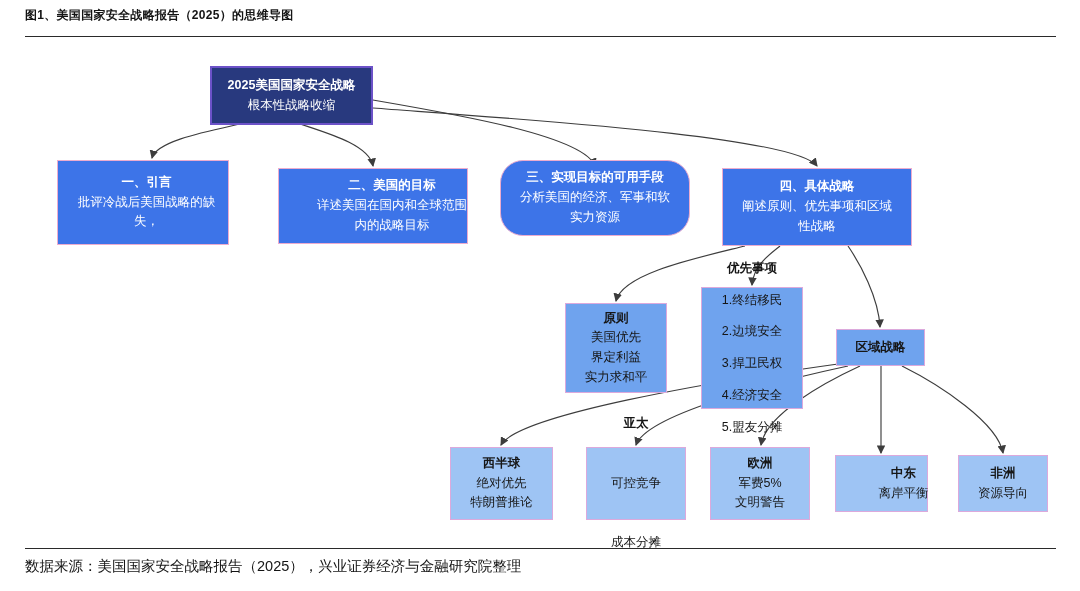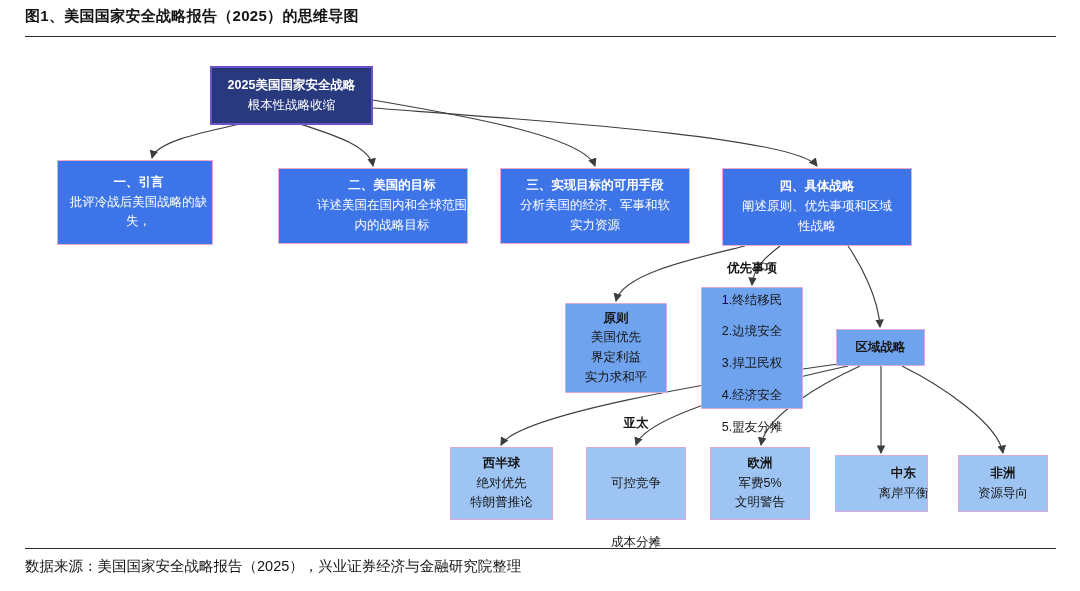--- a/index.html
+++ b/index.html
@@ -1,21 +1,21 @@
 <!DOCTYPE html>
 <html><head>
 <meta charset="utf-8">
 <style>
   html,body{margin:0;padding:0;background:#ffffff;}
   .stage{
     position:relative;width:1080px;height:591px;background:#fff;overflow:hidden;
     font-family:"Liberation Sans","DejaVu Sans",sans-serif;
   }
   .fig-title{
-    position:absolute;left:25px;top:7px;font-size:15px;font-weight:bold;color:#141414;
+    position:absolute;left:25px;top:7px;font-size:12px;font-weight:bold;color:#141414;
     white-space:nowrap;letter-spacing:.3px;
   }
   .rule{position:absolute;left:25px;width:1031px;border-top:1.6px solid #2a2a2a;height:0;}
   .rule-top{top:36px;}
   .rule-bottom{top:548px;}
   .source-line{
     position:absolute;left:25px;top:557px;font-size:14.5px;color:#141414;white-space:nowrap;
   }
   svg.edges{position:absolute;left:0;top:0;pointer-events:none;}
   .node{
@@ -69,31 +69,31 @@
         <path d="M881,366 L881,453" fill="none" stroke="#3d3d3d" stroke-width="1.15" marker-end="url(#arr)"></path>
         <path d="M902,366 C940.38,385.14 997.95,423 1003,453" fill="none" stroke="#3d3d3d" stroke-width="1.15" marker-end="url(#arr)"></path>
       </g>
   </svg>
 
   <div id="node-layer">
       <div class="node root" style="left: 210px; top: 66px; width: 163px; height: 59px;">
         <div class="t ln">2025美国国家安全战略</div>
         <div class="ln">根本性战略收缩</div>
       </div>
-      <div class="node l2" style="left: 57px; top: 160px; width: 156px; height: 85px; padding-left: 7px;">
+      <div class="node l2" style="left: 57px; top: 160px; width: 172px; height: 85px; padding-left: 7px;">
         <div class="t ln">一、引言</div>
         <div class="ln">批评冷战后美国战略的缺</div>
         <div class="ln">失，</div>
       </div>
       <div class="node l2" style="left: 278px; top: 168px; width: 190px; height: 76px; padding-left: 38px;">
         <div class="t ln">二、美国的目标</div>
         <div class="ln">详述美国在国内和全球范围</div>
         <div class="ln">内的战略目标</div>
       </div>
-      <div class="node l2" style="left: 500px; top: 168px; width: 190px; height: 76px;">
+      <div class="node l2" style="left: 500px; top: 160px; width: 190px; height: 76px; border-radius: 23px;">
         <div class="t ln">三、实现目标的可用手段</div>
         <div class="ln">分析美国的经济、军事和软</div>
         <div class="ln">实力资源</div>
       </div>
       <div class="node l2" style="left: 722px; top: 168px; width: 190px; height: 78px;">
         <div class="t ln">四、具体战略</div>
         <div class="ln">阐述原则、优先事项和区域</div>
         <div class="ln">性战略</div>
       </div>
       <div class="node l3" style="left: 565px; top: 303px; width: 102px; height: 90px;">

